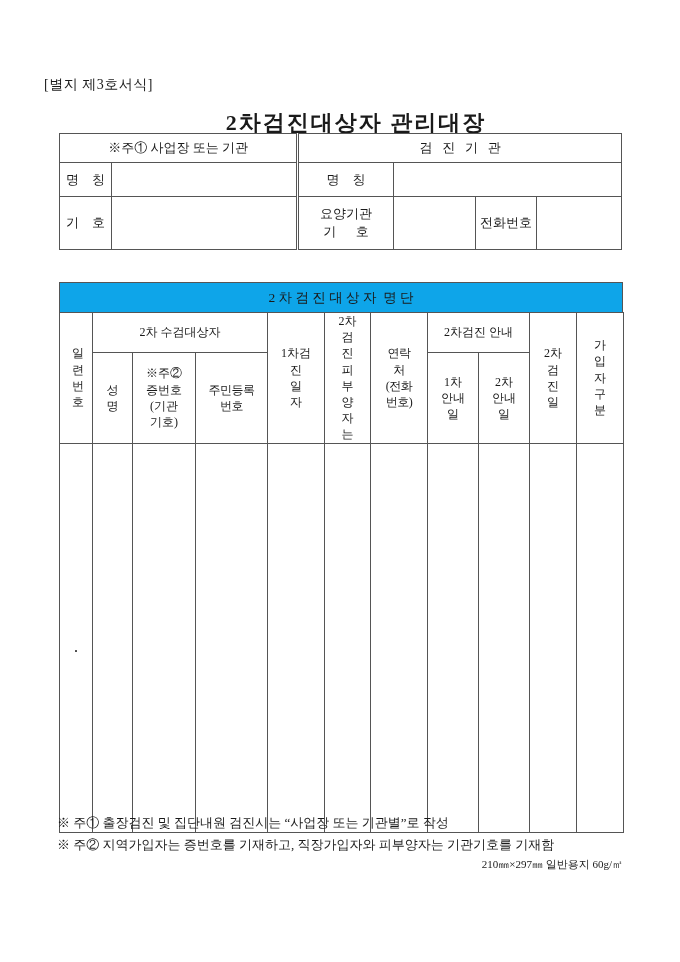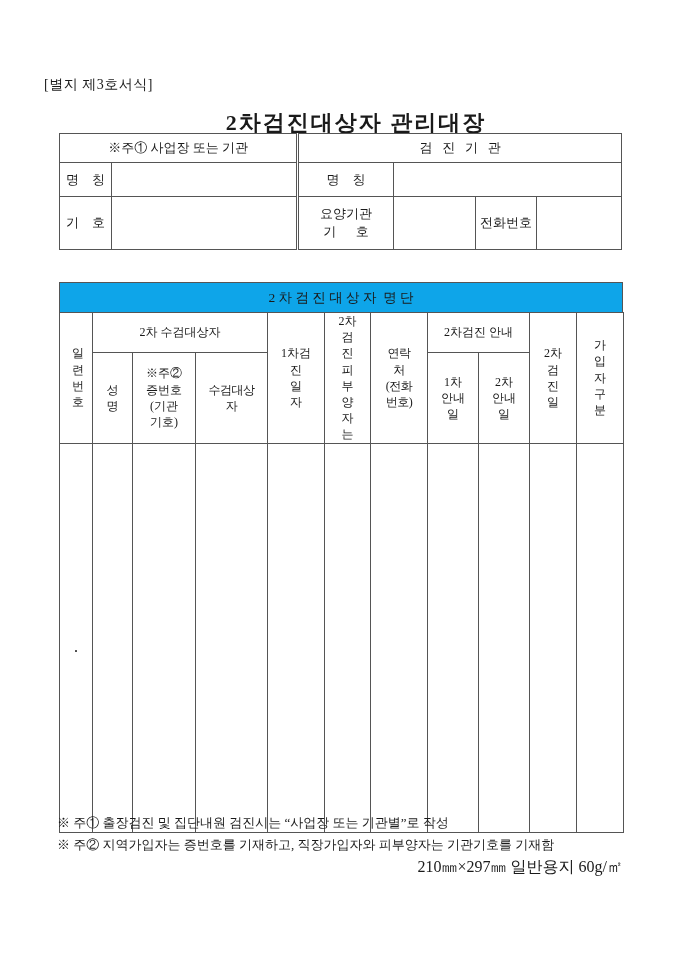--- a/index.html
+++ b/index.html
@@ -42,21 +42,21 @@
   .body-cell{position:relative;}
   .dot-mark{
     position:absolute;top:196px;left:0;width:100%;text-align:center;
     font-size:12px;font-weight:bold;
   }
   .note{position:absolute;left:57px;font-size:13px;white-space:pre;}
   .note-1{top:814px;}
   .note-2{top:836px;}
   .paper-spec{
     position:absolute;left:59px;top:857px;width:564px;text-align:right;
-    font-size:16px;white-space:pre;
+    font-size:11px;white-space:pre;
   }
 </style>
 </head>
 <body>
 
 <div class="sheet">
 
   <div class="form-label">[별지 제3호서식]</div>
   <h1 class="title">2차검진대상자 관리대장</h1>
 
@@ -123,21 +123,21 @@
         <td rowspan="2">2차
 검진일</td>
         <td rowspan="2">가입자
 구  분</td>
       </tr>
       <tr class="mr2">
         <td>성  명</td>
         <td>※주②
 증번호
 (기관기호)</td>
-        <td class="tight">수검대상자</td>
+        <td class="tight">주민등록번호</td>
         <td>1차
 안내일</td>
         <td>2차
 안내일</td>
       </tr>
       <tr class="mbody">
         <td class="body-cell">
           <span class="dot-mark">.</span>
         </td>
         <td></td>

